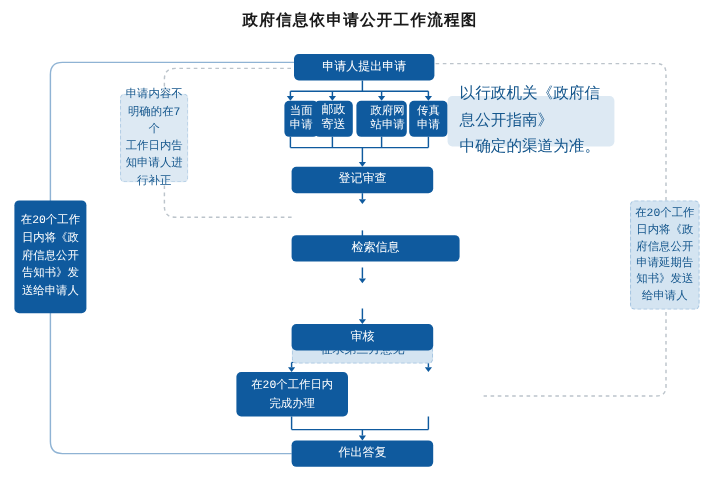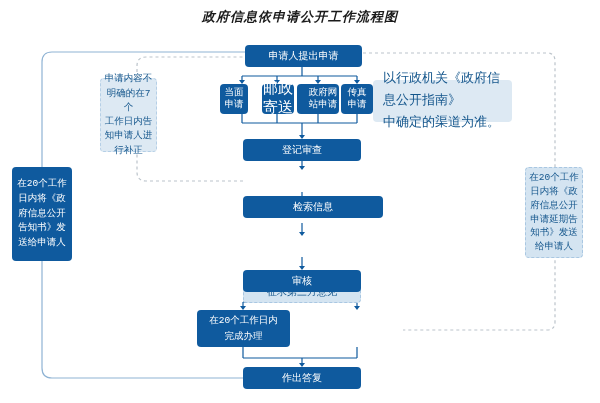--- a/index.html
+++ b/index.html
@@ -2,37 +2,37 @@
 <html><head>
 <meta charset="utf-8">
 <style>
   html,body{margin:0;padding:0;background:#fff;}
   .stage{
     position:relative;width:600px;height:403px;background:#ffffff;overflow:hidden;
     font-family:"DejaVu Sans","Liberation Sans",sans-serif;
   }
   .title{
     position:absolute;left:0;top:8px;width:600px;text-align:center;
-    font-size:13px;font-weight:bold;color:#1a1a1a;letter-spacing:1px;font-style:italic;
+    font-size:13px;font-weight:bold;color:#1a1a1a;letter-spacing:1px;
   }
   svg.wires{position:absolute;left:0;top:0;z-index:0;}
   .box{
     position:absolute;z-index:1;box-sizing:border-box;
     display:flex;align-items:center;justify-content:center;
     text-align:center;white-space:pre-line;
     border-radius:4px;font-size:10px;line-height:1.3;font-family:Liberation Mono, monospace;
   }
   .dark{background:#0f5a9e;color:#ffffff;}
   .light{background:#d4e4f1;border:1px dashed #a9c7e2;color:#14568c;}
   .note{background:#dde9f3;color:#14568c;}
   .note-dashed{border:1px dashed #b5cfe6;}
 
   #n-start{left:245px;top:45px;width:117px;height:22px;}
-  #ch-0{left:220px;top:84px;width:28px;height:30px;font-size:9.5px;}
-  #ch-1{left:262px;top:84px;width:32px;height:30px;font-size:15px;text-align:center;}
+  #ch-0{left:237px;top:84px;width:28px;height:30px;font-size:9.5px;}
+  #ch-1{left:262px;top:84px;width:32px;height:30px;font-size:10px;text-align:center;}
   #ch-2{left:297px;top:84px;width:42px;height:30px;font-size:9.5px;padding-left:10px;}
   #ch-3{left:341px;top:84px;width:32px;height:30px;font-size:9.5px;}
   #note-channel{left:373px;top:80px;width:139px;height:42px;justify-content:flex-start;
     text-align:left;padding:2px 10px;line-height:1.7;font-size:13px;}
   #note-correction{left:100px;top:78px;width:57px;height:74px;font-size:9.5px;
     line-height:1.5;padding:0 3px;}
   #n-register{left:243px;top:139px;width:118px;height:22px;}
   #n-correction{left:243px;top:170px;width:118px;height:22px;}
   #n-search{left:243px;top:196px;width:140px;height:22px;}
   #n-third{left:243px;top:236px;width:118px;height:21px;margin-top:46px;}

